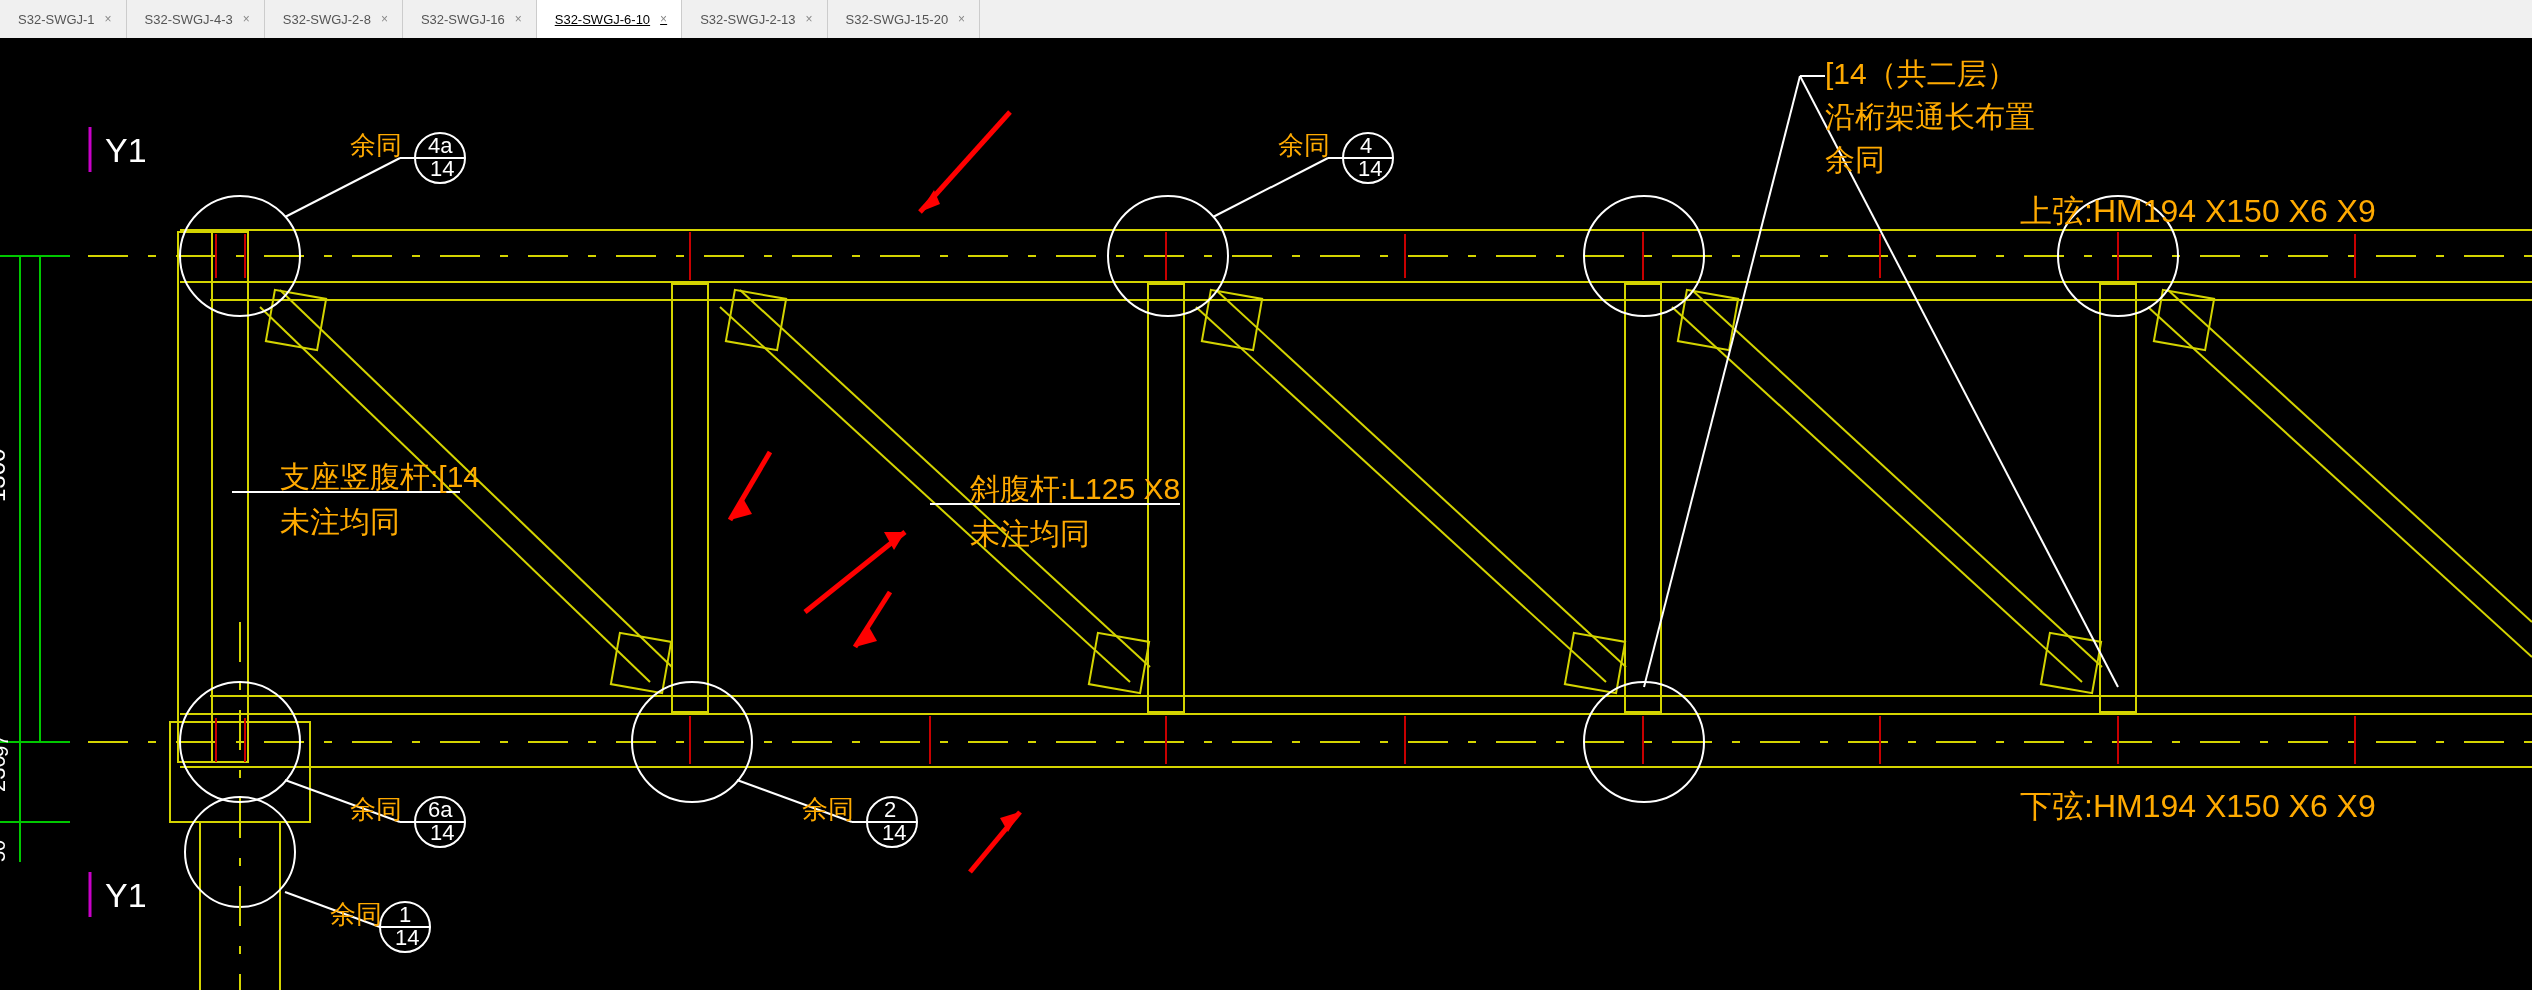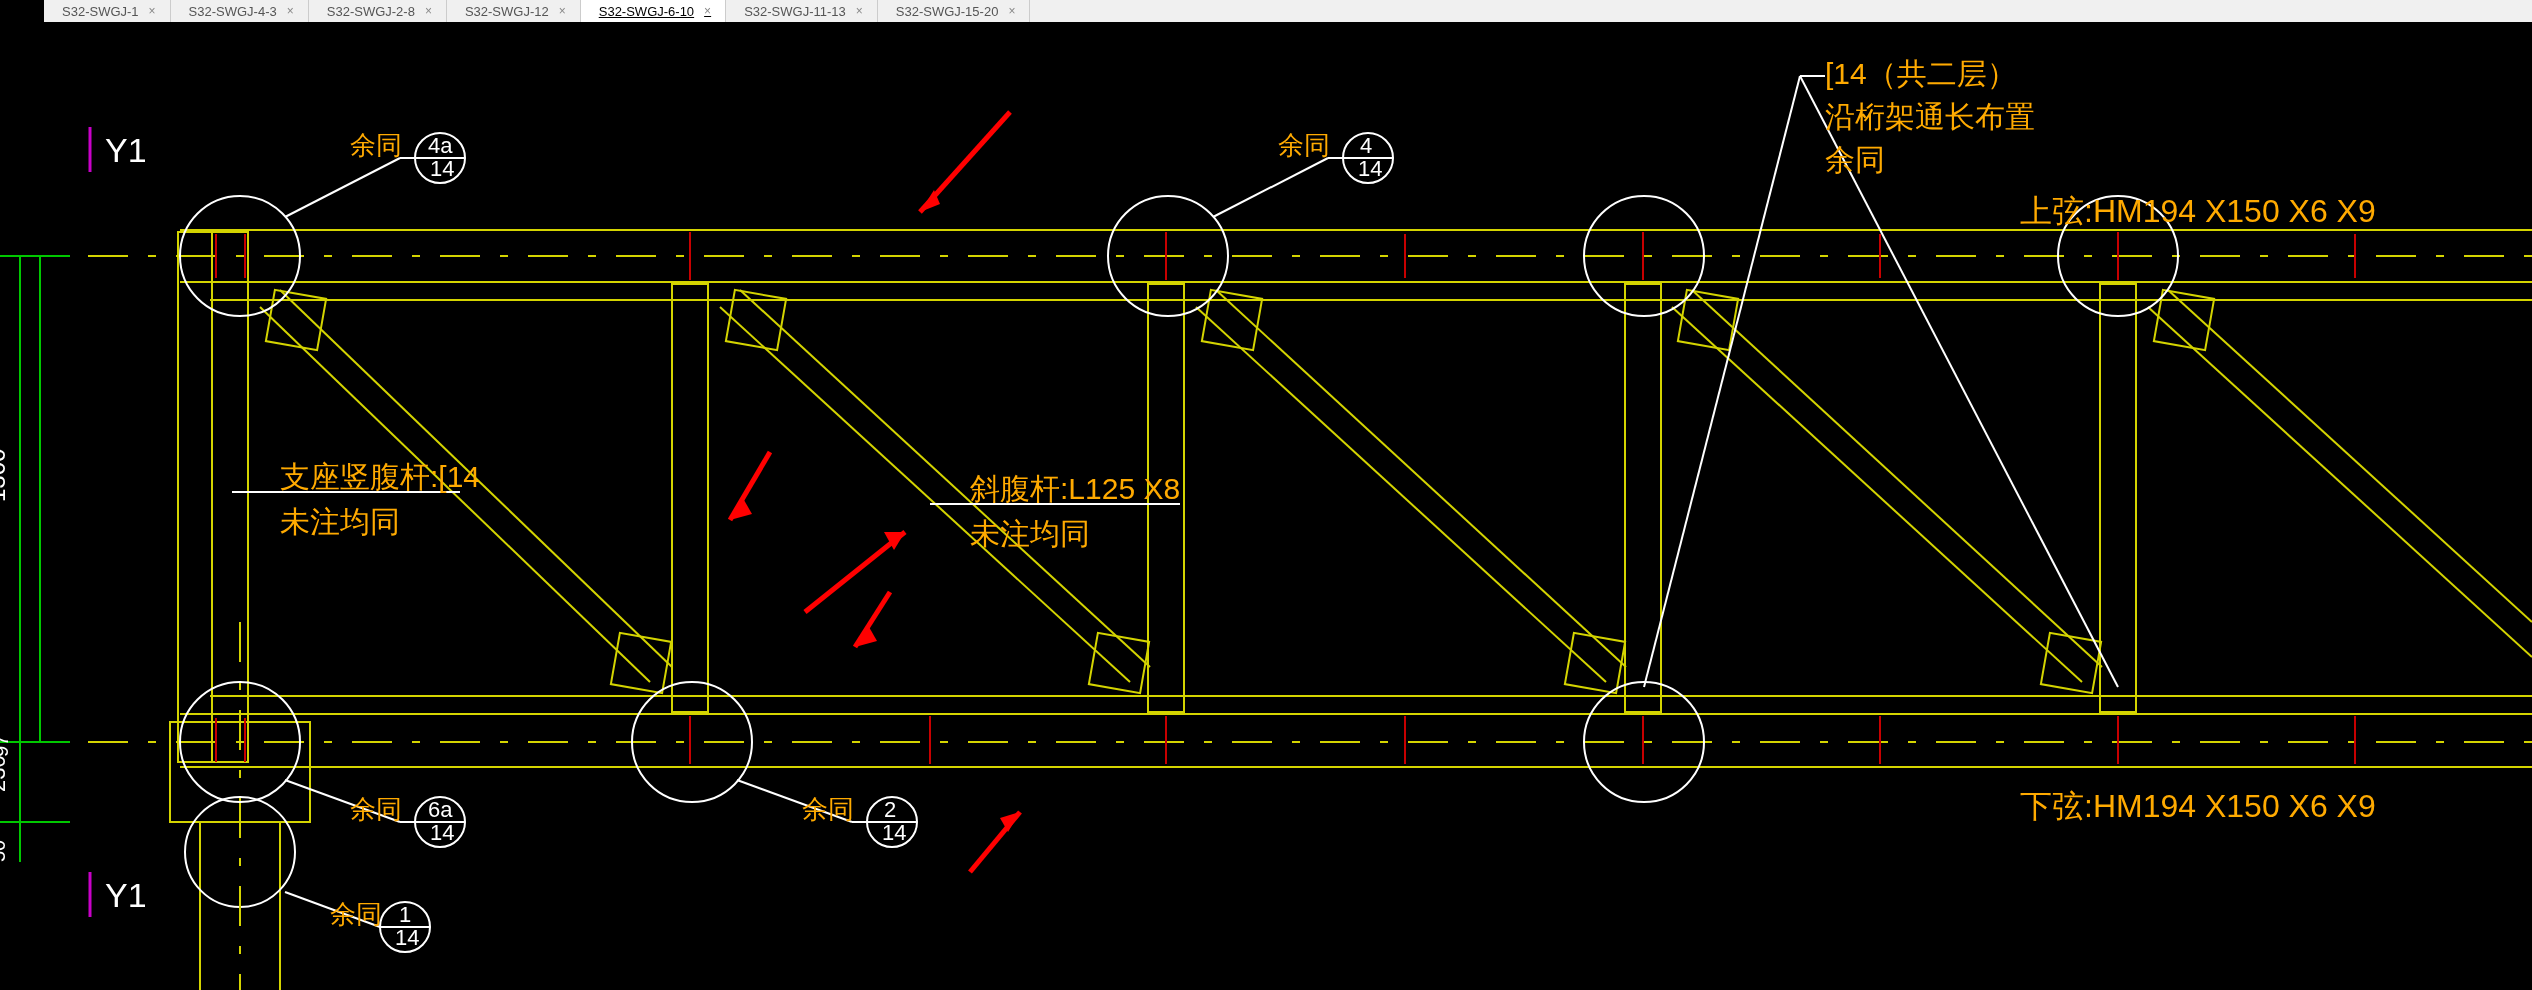--- a/index.html
+++ b/index.html
@@ -8,27 +8,26 @@
     width: 2532px;
     height: 990px;
     background: #000;
     font-family: "SimSun", "Microsoft YaHei", sans-serif;
     overflow: hidden;
   }
   
   .tabbar {
     position: absolute;
     top: 0; left: 0; right: 0;
-    height: 22px;
+    height: 38px;
     background: #f0f0f0;
     display: flex;
     align-items: stretch;
     font-size: 13px;
     color: #555;
-    margin-left: 44px;
   }
   .tab {
     display: flex;
     align-items: center;
     padding: 0 14px 0 18px;
     border-right: 1px solid #ccc;
     gap: 10px;
     background: #f0f0f0;
   }
   .tab.active {
@@ -70,29 +69,29 @@
   </div>
   <div class="tab">
     <span>S32-SWGJ-4-3</span>
     <span class="x">×</span>
   </div>
   <div class="tab">
     <span>S32-SWGJ-2-8</span>
     <span class="x">×</span>
   </div>
   <div class="tab">
-    <span>S32-SWGJ-12</span>
+    <span>S32-SWGJ-16</span>
     <span class="x">×</span>
   </div>
   <div class="tab active">
     <span>S32-SWGJ-6-10</span>
     <span class="x">×</span>
   </div>
   <div class="tab">
-    <span>S32-SWGJ-11-13</span>
+    <span>S32-SWGJ-2-13</span>
     <span class="x">×</span>
   </div>
   <div class="tab">
     <span>S32-SWGJ-15-20</span>
     <span class="x">×</span>
   </div>
 </div>
 
 <div class="canvas">
 <svg width="2532" height="968" viewBox="0 0 2532 968">

